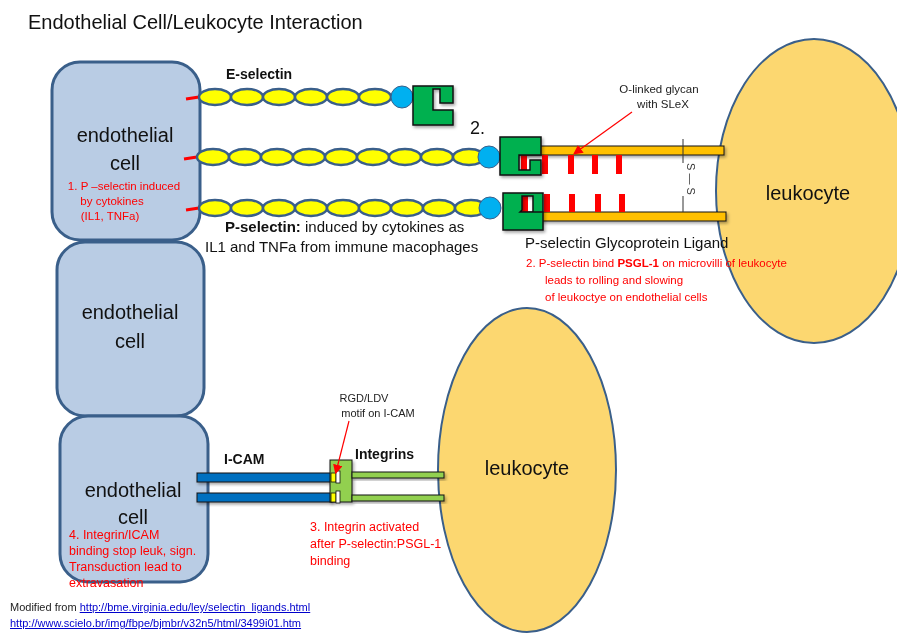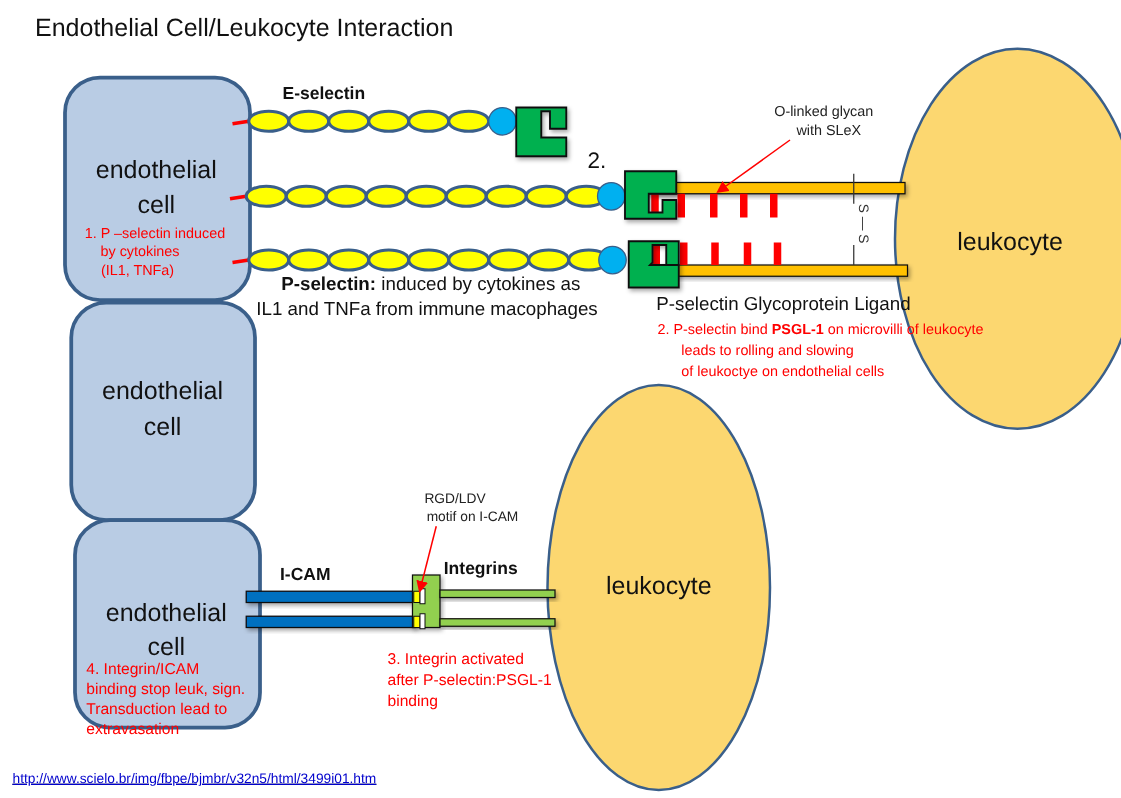--- a/index.html
+++ b/index.html
@@ -140,16 +140,19 @@
     <text x="364" y="402" font-size="11" text-anchor="middle" fill="#222">RGD/LDV</text>
     <text x="378" y="417" font-size="11" text-anchor="middle" fill="#222">motif on I-CAM</text>
     <line x1="349" y1="421" x2="336" y2="472" stroke="#ff0000" stroke-width="1.2" marker-end="url(#arrowhead)"></line>
 
     <text x="310" y="531" font-size="12.5" fill="#ff0000">3.  Integrin activated</text>
     <text x="310" y="548" font-size="12.5" fill="#ff0000">after P-selectin:PSGL-1</text>
     <text x="310" y="565" font-size="12.5" fill="#ff0000">binding</text>
   </svg>
 
   
+  <div class="t" style="left:10px; top:601px; font-size:11px; color:#222;">
+    <span>Modified from </span><span class="link">http://bme.virginia.edu/ley/selectin_ligands.html</span>
+  </div>
   <div class="t" style="left:10px; top:617px; font-size:11px;text-decoration:underline;">
     <span class="link">http://www.scielo.br/img/fbpe/bjmbr/v32n5/html/3499i01.htm</span>
   </div>
 </div>
 
 </body></html>

